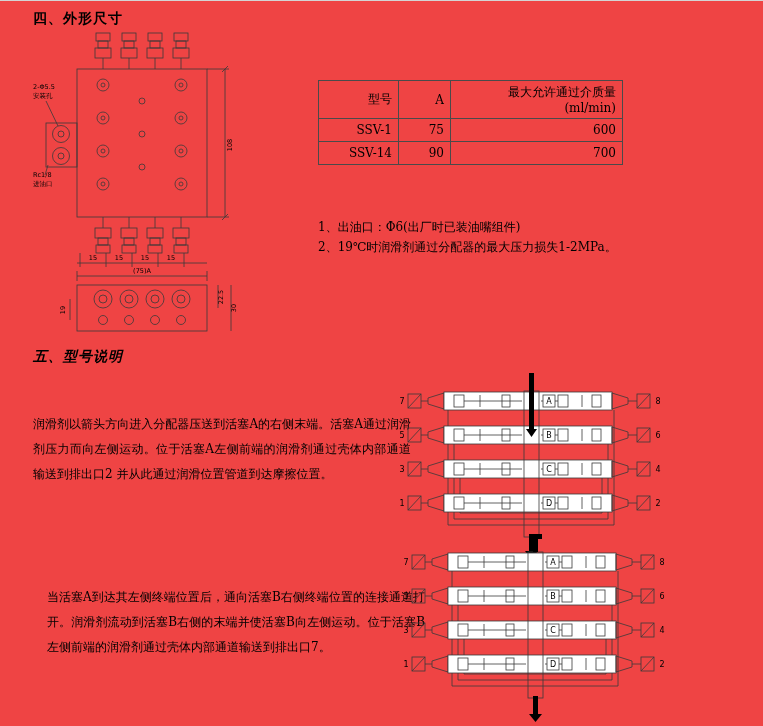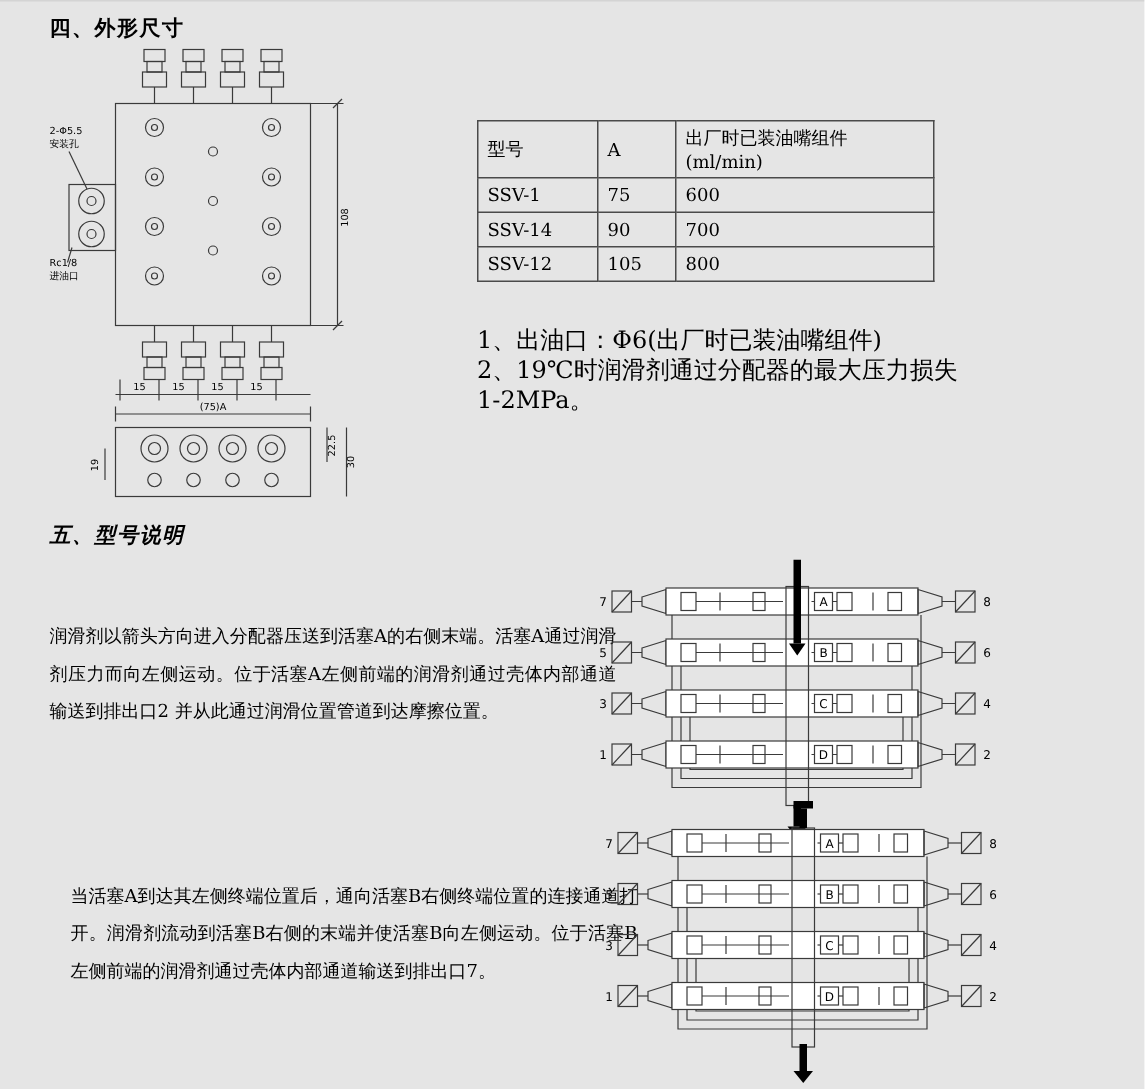--- a/index.html
+++ b/index.html
@@ -1,26 +1,26 @@
 <!DOCTYPE html>
 <html><head>
 <meta charset="utf-8">
 <style>
   * { margin:0; padding:0; box-sizing:border-box; }
   html,body { background:#fff; }
   body { font-family:"DejaVu Serif","Liberation Serif",serif; color:#000; }
-  .page { position:relative; width:763px; height:726px; background:#e5e5e5; overflow:hidden;
+  .page { position:relative; width:763px; height:726px; background:#ef4444; overflow:hidden;
           border-top:1px solid #d4d4d4; }
   .abs { position:absolute; }
   .sec-title { font-size:14px; font-weight:bold; letter-spacing:1px; }
   .body-text { font-size:12px; line-height:25px; text-align:justify; }
-  .notes div { font-size:16px; line-height:20px; }
+  .notes div { font-size:12px; line-height:20px; }
 
   table.spec { border-collapse:collapse; font-size:12px; }
-  table.spec th, table.spec td { border:1px solid #4a4a4a; text-align:left;
+  table.spec th, table.spec td { border:1px solid #4a4a4a; text-align:right;
       font-weight:normal; padding:3px 6px; height:23px; }
   table.spec th.c1, table.spec td.c1 { width:80px; }
   table.spec th.c2, table.spec td.c2 { width:52px; }
   table.spec th.c3, table.spec td.c3 { width:172px; }
 
   
   .tech rect, .tech line, .tech circle, .tech polygon, .tech path
       { fill:none; stroke:#3a3a3a; stroke-width:0.8; }
   .tech .fill { fill:#000; stroke:none; }
   .tech .wbox { fill:#fff; stroke:#3a3a3a; }
@@ -170,37 +170,32 @@
       <line x1="38" y1="272" x2="38" y2="293"></line>
       <text class="dim mid" x="33" y="283" transform="rotate(-90 33 283)">19</text>
     </g>
   </svg>
 
   <table class="spec abs" style="left:318px; top:79px;">
     <tbody>
         <tr>
       <th class="c1">型号</th>
       <th class="c2">A</th>
-      <th class="c3">出厂时已装油嘴组件(ml/min)</th>
+      <th class="c3">最大允许通过介质量(ml/min)</th>
     </tr>
     <tr>
       <td class="c1">SSV-1</td>
       <td class="c2">75</td>
       <td class="c3">600</td>
     </tr>
     <tr>
       <td class="c1">SSV-14</td>
       <td class="c2">90</td>
       <td class="c3">700</td>
     </tr>
-    <tr>
-      <td class="c1">SSV-12</td>
-      <td class="c2">105</td>
-      <td class="c3">800</td>
-    </tr>
   </tbody>
     </table>
 
   <div class="abs notes" style="left:318px; top:216px; width:330px;">
     <div>1、出油口：Φ6(出厂时已装油嘴组件)</div>
     <div>2、19℃时润滑剂通过分配器的最大压力损失1-2MPa。</div>
   </div>
 
   <div class="abs sec-title" style="left:33px; top:347px;font-style:italic;">五、型号说明</div>
 

